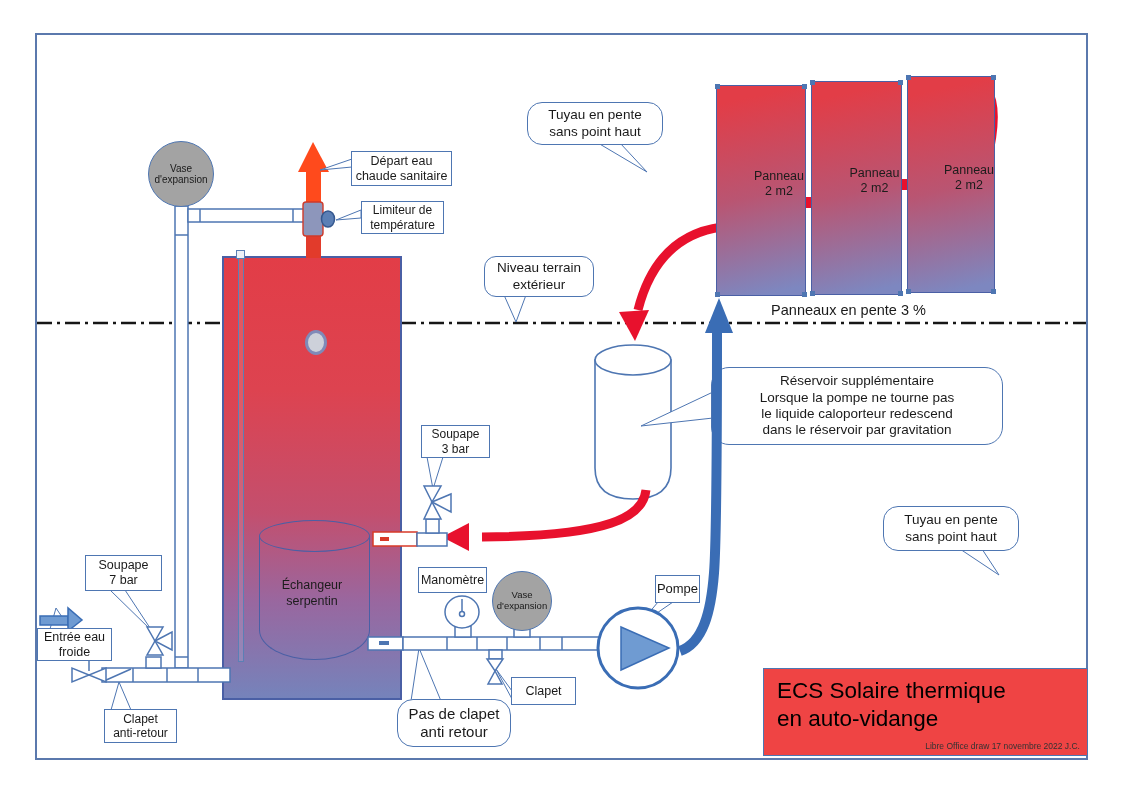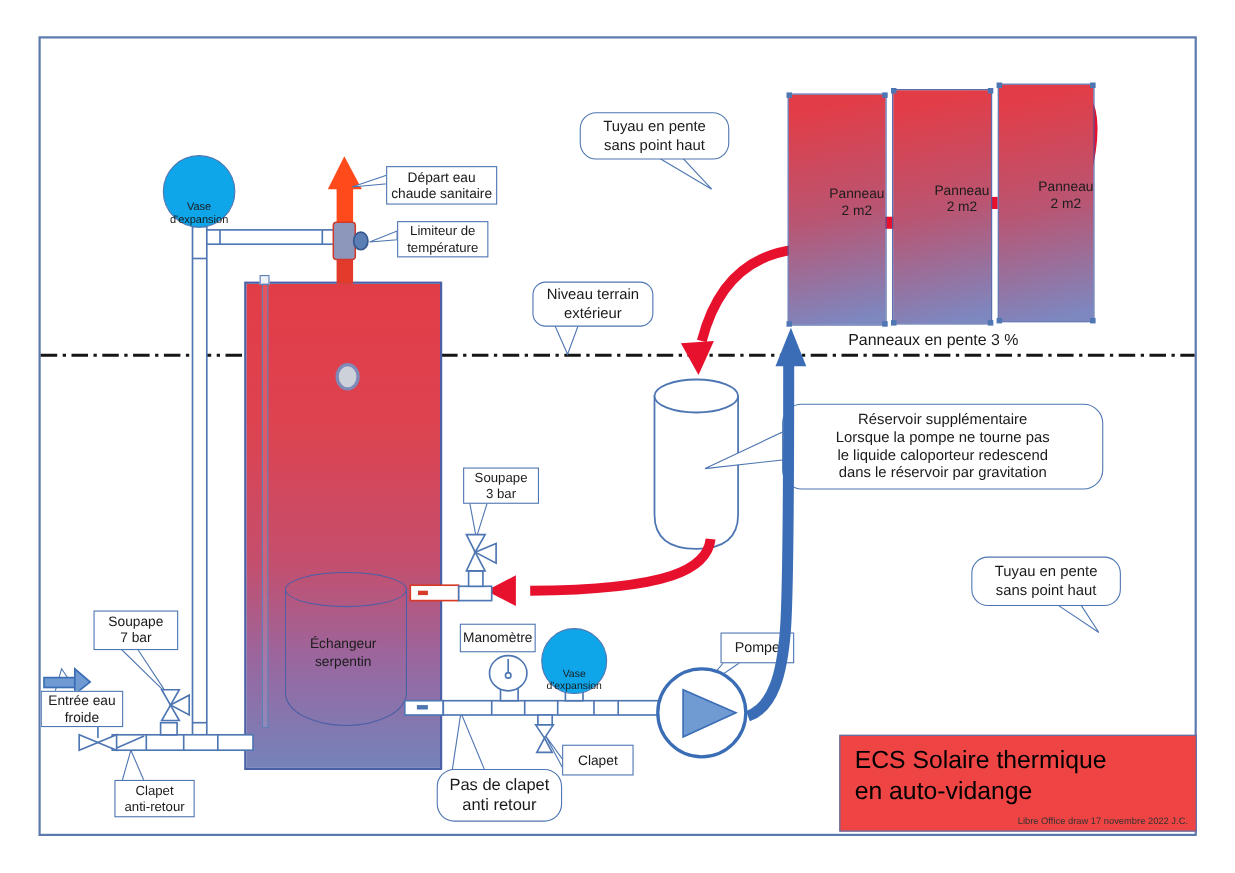--- a/index.html
+++ b/index.html
@@ -5,22 +5,22 @@
   html,body{margin:0;padding:0;background:#fff;}
   #stage{position:relative;width:1123px;height:794px;background:#fff;
          font-family:"Liberation Sans","DejaVu Sans",sans-serif;color:#1a1a1a;overflow:hidden;}
   .abs{position:absolute;box-sizing:border-box;}
   svg.layer{position:absolute;left:0;top:0;width:1123px;height:794px;pointer-events:none;}
   .frame{border:2px solid #5b79ad;background:#fff;}
   .box{background:#fff;border:1.2px solid #4e76b2;text-align:center;
        white-space:pre-line;line-height:1.18;display:flex;align-items:center;justify-content:center;}
   .bubble{background:#fff;border:1.4px solid #4e76b2;border-radius:15px;text-align:center;
           white-space:pre-line;line-height:1.22;display:flex;align-items:center;justify-content:center;}
-  .circle-label{background:#0ea5e9;border:1.5px solid #4e76b2;border-radius:50%;text-align:center;
-          white-space:pre-line;line-height:1.15;display:flex;align-items:flex-end;justify-content:center;}
+  .circle-label{background:#a3a3a3;border:1.5px solid #4e76b2;border-radius:50%;text-align:center;
+          white-space:pre-line;line-height:1.15;display:flex;align-items:center;justify-content:center;}
   .txt{white-space:pre-line;text-align:center;line-height:1.25;}
   .tank{border:2px solid #4a5fa5;
         background:linear-gradient(180deg,#e23d47 0%,#dd4350 30%,#c34f6e 58%,#99679f 78%,#7583bb 100%);}
   .panel{border:1.5px solid #4a5fa5;
          background:linear-gradient(168deg,#e23d47 8%,#b95572 52%,#7d87c0 96%);
          display:flex;align-items:center;justify-content:center;padding-left:36px;}
   .panel .plabel{white-space:pre-line;text-align:center;font-size:12.5px;color:#1c1c1c;line-height:1.2;margin-top:-14px;}
   .dots{position:absolute;width:5px;height:5px;background:#4e76b2;left:-2px;top:-2px;}
   .cyl-el{border:1.6px solid #4a5fa5;border-radius:50%;}
   .cyl-bd{border:1.6px solid #4a5fa5;border-top:none;border-radius:0 0 55px 55px/0 0 30px 30px;}
@@ -205,21 +205,21 @@
 anti-retour</div>
 
   <div class="abs box z6" style="left:418px;top:567px;width:69px;height:26px;font-size:12.5px;">Manomètre</div>
 
   <div class="abs circle-label z6" style="left:492px;top:571px;width:60px;height:60px;font-size:9.5px;">
     <span>Vase
 d'expansion</span></div>
 
   <div class="abs box z6" style="left:511px;top:677px;width:65px;height:28px;font-size:12.5px;">Clapet</div>
 
-  <div class="abs box z6" style="left:655px;top:575px;width:67px;height:28px;font-size:13px;">Pompe</div>
+  <div class="abs box z6" style="left:655px;top:575px;width:45px;height:28px;font-size:13px;">Pompe</div>
 
   <div class="abs bubble z6" style="left:397px;top:699px;width:114px;height:48px;font-size:15px;border-radius:16px;">Pas de clapet
 anti retour</div>
 
 
   <div class="abs txt z6" style="left:260px;top:578px;width:104px;font-size:12.5px;color:#1c1c1c;">Échangeur
 serpentin</div>
 
   <div class="abs txt z6" style="left:756px;top:301px;width:185px;font-size:14.5px;">Panneaux en pente 3 %</div>
 

